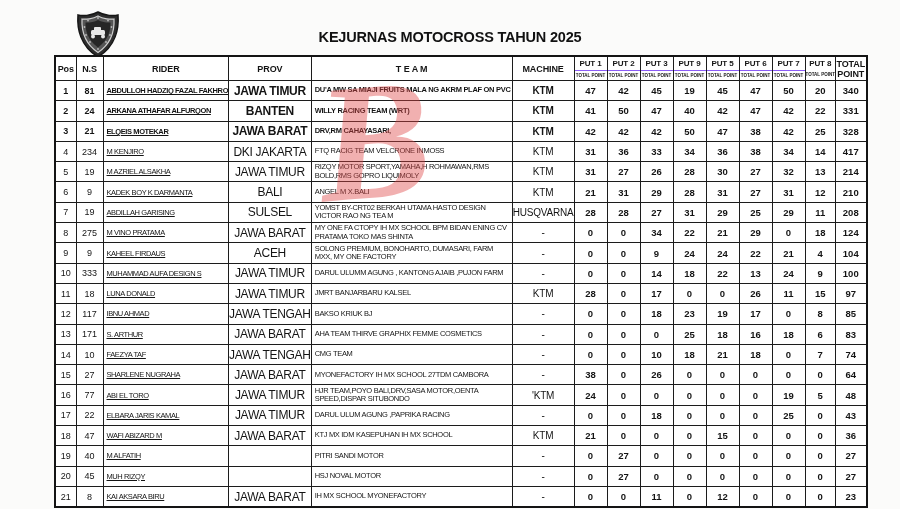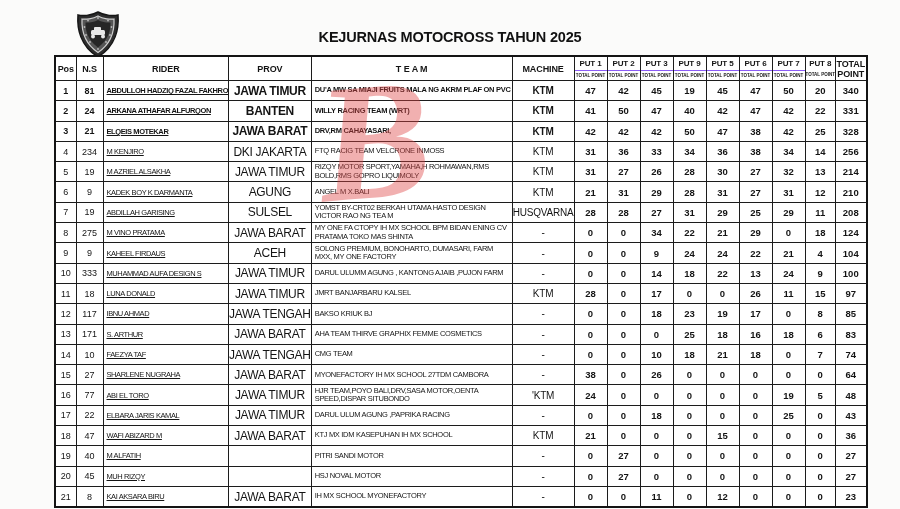--- a/index.html
+++ b/index.html
@@ -189,21 +189,21 @@
           <td class="c-team">FTQ RACIG TEAM VELCRONE INMOSS</td>
           <td class="c-machine">KTM</td>
           <td class="c-put">31</td>
           <td class="c-put">36</td>
           <td class="c-put">33</td>
           <td class="c-put">34</td>
           <td class="c-put">36</td>
           <td class="c-put">38</td>
           <td class="c-put">34</td>
           <td class="c-put">14</td>
-          <td class="c-total">256</td>
+          <td class="c-total">417</td>
         </tr>
         <tr>
           <td class="c-pos">5</td>
           <td class="c-ns">19</td>
           <td class="c-rider">M AZRIEL ALSAKHA</td>
           <td class="c-prov">JAWA TIMUR</td>
           <td class="c-team">RIZQY MOTOR SPORT,YAMAHA,H ROHMAWAN,RMS BOLD,RMS GOPRO LIQUIMOLY</td>
           <td class="c-machine">KTM</td>
           <td class="c-put">31</td>
           <td class="c-put">27</td>
@@ -212,21 +212,21 @@
           <td class="c-put">30</td>
           <td class="c-put">27</td>
           <td class="c-put">32</td>
           <td class="c-put">13</td>
           <td class="c-total">214</td>
         </tr>
         <tr>
           <td class="c-pos">6</td>
           <td class="c-ns">9</td>
           <td class="c-rider">KADEK BOY K DARMANTA</td>
-          <td class="c-prov">AGUNG</td>
+          <td class="c-prov">BALI</td>
           <td class="c-team">ANGEL M X.BALI</td>
           <td class="c-machine">KTM</td>
           <td class="c-put">21</td>
           <td class="c-put">31</td>
           <td class="c-put">29</td>
           <td class="c-put">28</td>
           <td class="c-put">31</td>
           <td class="c-put">27</td>
           <td class="c-put">31</td>
           <td class="c-put">12</td>

